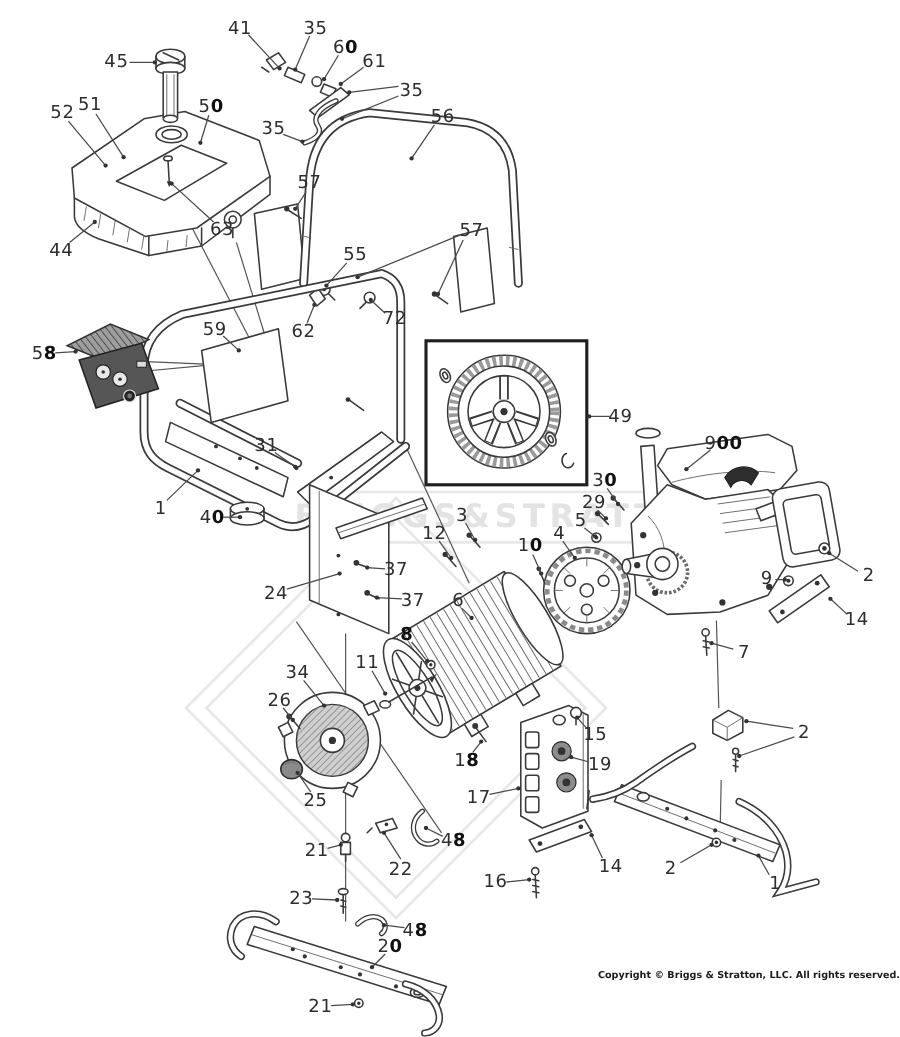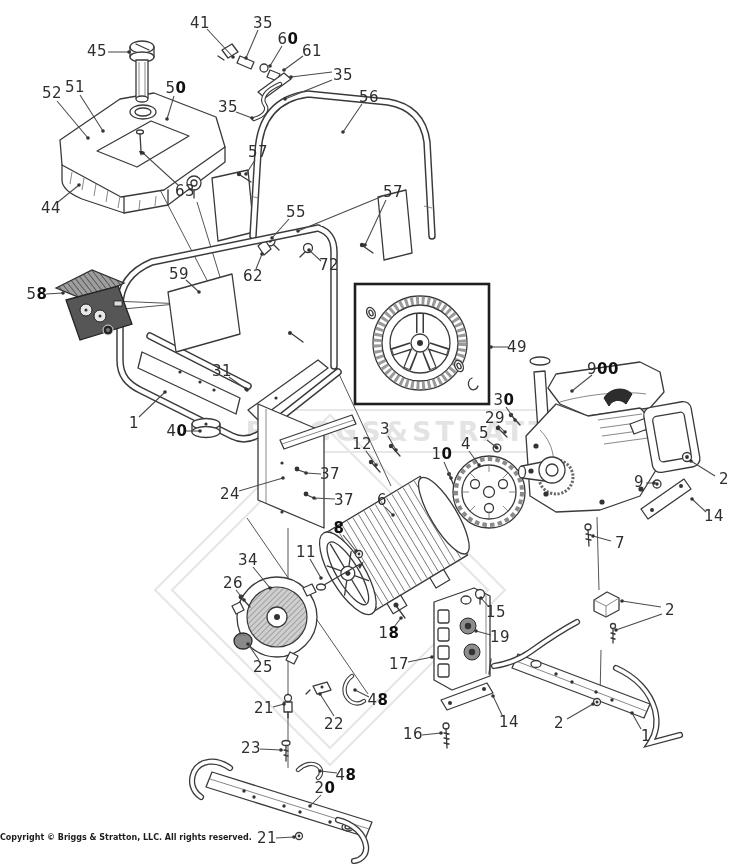--- a/index.html
+++ b/index.html
@@ -17,22 +17,22 @@
   .htube-i{stroke:#fff;stroke-width:2.2;fill:none;stroke-linecap:round}
   .dot{fill:#333;stroke:none}
   .callout{font:15px "DejaVu Sans",sans-serif;fill:#2e2e2e;text-anchor:middle;
            dominant-baseline:central;letter-spacing:.5px}
   .callout .hv{font-weight:bold;fill:#101010}
   .leader{stroke:#4a4a4a;stroke-width:1.05}
   .leader-dot{fill:#333;stroke:none}
   .wm-text{font:bold 27px "DejaVu Sans",sans-serif;fill:#e3e3e3;letter-spacing:4px;
            text-anchor:middle;dominant-baseline:central}
   .wm-line{stroke:#e7e7e7;stroke-width:2.2;fill:none}
-  #copyright{position:absolute;top:808px;left:0;right:0;text-align:left;
-             font:bold 8px "DejaVu Sans",sans-serif;color:#1c1c1c;margin-top:25px;}
+  #copyright{position:absolute;top:808px;left:0;right:0;text-align:right;
+             font:bold 8px "DejaVu Sans",sans-serif;color:#1c1c1c;}
 </style>
 </head>
 <body>
 
 <div id="stage">
 <svg id="diagram-svg" width="750" height="864" viewBox="0 0 750 864" xmlns="http://www.w3.org/2000/svg">
   <defs>
     <pattern id="h45" width="4" height="4" patternUnits="userSpaceOnUse" patternTransform="rotate(45)">
       <rect width="4" height="4" fill="#cfcfcf"></rect>
           <line x1="0" y1="0" x2="0" y2="4" stroke="#8a8a8a" stroke-width="1.4"></line>

